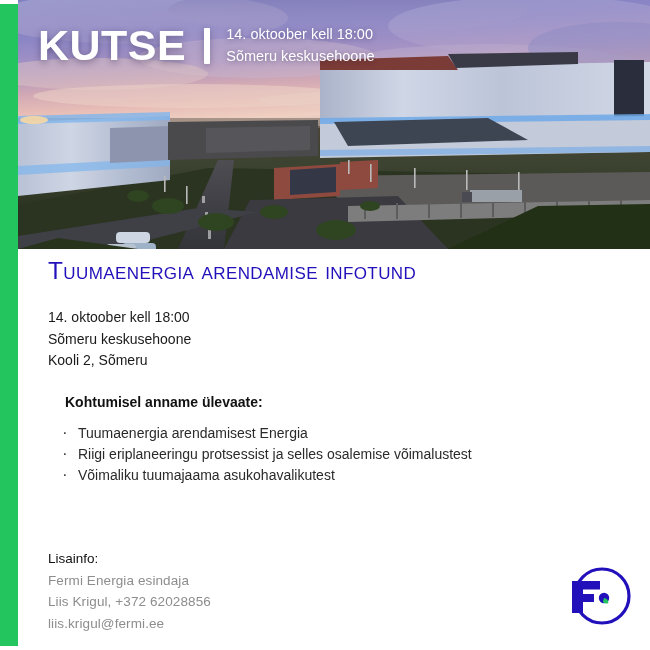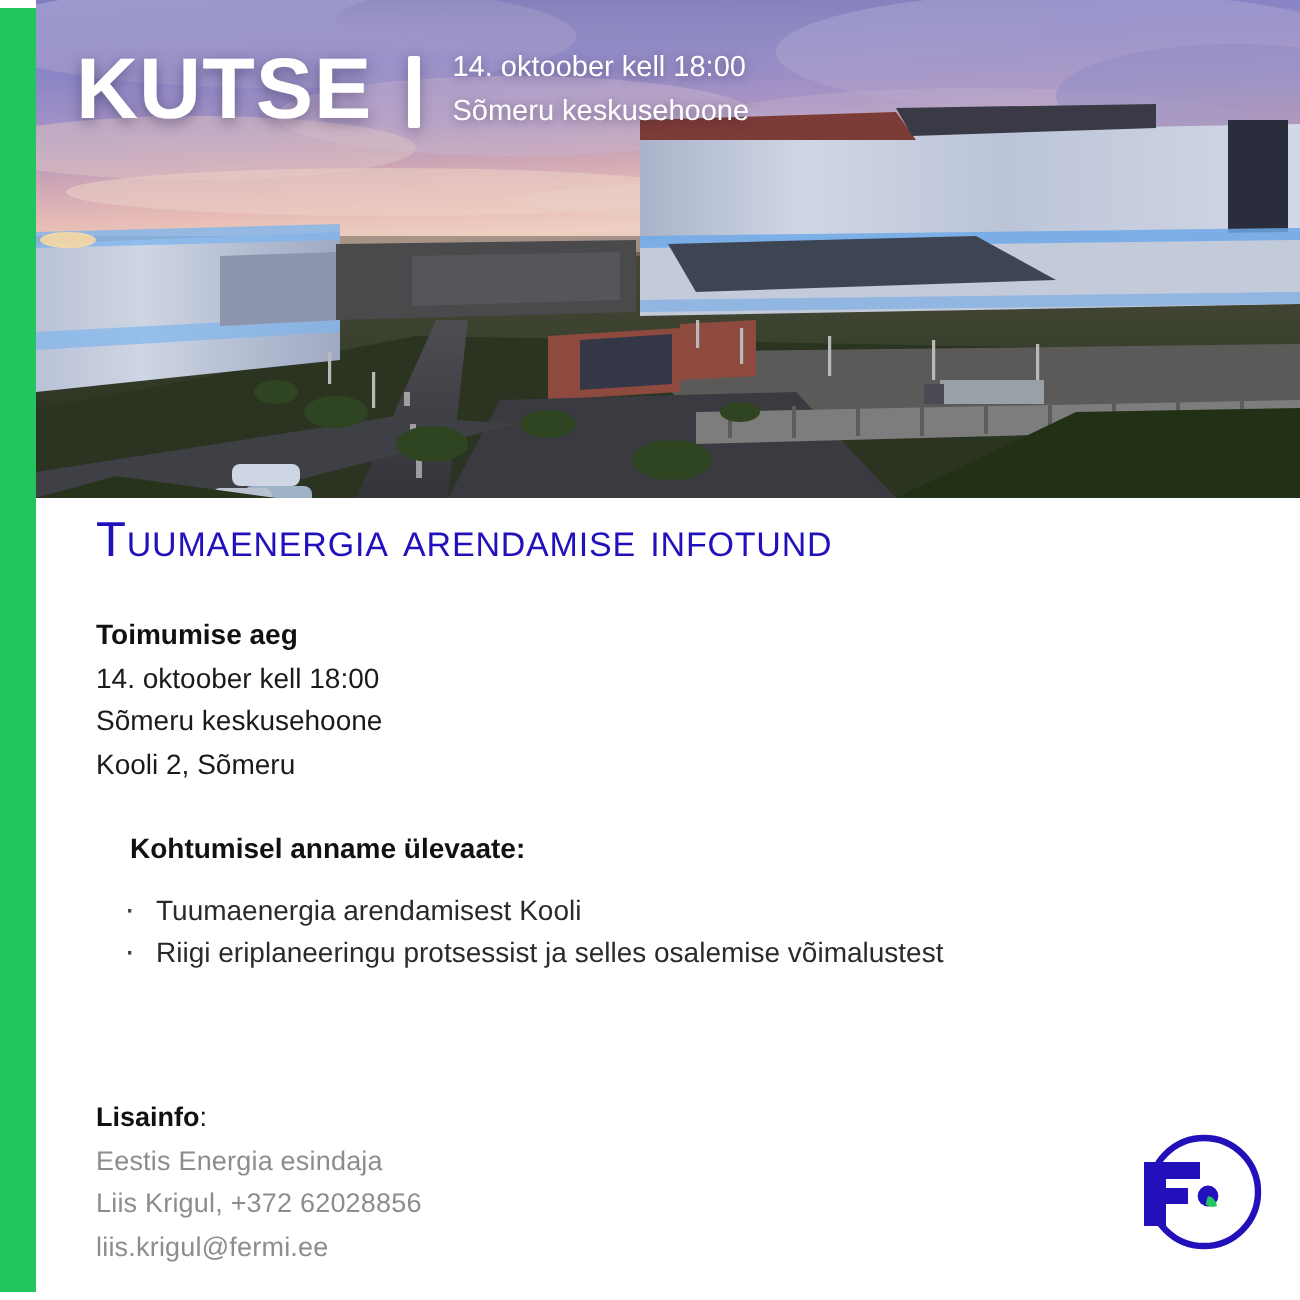--- a/index.html
+++ b/index.html
@@ -154,21 +154,21 @@
     left: 48px;
     top: 548px;
     width: 420px;
     z-index: 4;
   }
   .footer-head {
     font-size: 13.5px;
     color: #111111;
     line-height: 1.6;
   }
-  .footer-head b { font-weight: 700; }
+  .footer-head b { font-weight: 400; }
   .footer-line {
     font-size: 13.5px;
     color: #8d8d8d;
     line-height: 1.62;
     letter-spacing: 0.1px;
   }
 
   
   .logo {
     position: absolute;
@@ -337,37 +337,37 @@
       <div>14. oktoober kell 18:00</div>
       <div>Sõmeru keskusehoone</div>
     </div>
   </div>
 
   <div class="content">
 
     <div class="title">Tuumaenergia arendamise infotund</div>
 
     <div class="blk">
-      <div class="lbl">Toimumise aeg</div>
       <div class="ln">14. oktoober kell 18:00</div>
       <div class="ln">Sõmeru keskusehoone</div>
       <div class="ln">Kooli 2, Sõmeru</div>
     </div>
 
     <div class="section-head">Kohtumisel anname ülevaate:</div>
 
     <ul class="bullets">
-      <li>Tuumaenergia arendamisest Kooli</li>
+      <li>Tuumaenergia arendamisest Energia</li>
       <li>Riigi eriplaneeringu protsessist ja selles osalemise võimalustest</li>
+      <li>Võimaliku tuumajaama asukohavalikutest</li>
     </ul>
   </div>
 
   <div class="footer">
     <div class="footer-head"><b>Lisainfo</b><span>:</span></div>
-    <div class="footer-line">Eestis Energia esindaja</div>
+    <div class="footer-line">Fermi Energia esindaja</div>
     <div class="footer-line">Liis Krigul, +372 62028856</div>
     <div class="footer-line">liis.krigul@fermi.ee</div>
   </div>
 
   <div class="logo">
     <svg viewBox="0 0 78 78">
       <circle cx="44" cy="39" r="27" fill="none" stroke="#2211bb" stroke-width="3.2"></circle>
       <g fill="#2211bb">
         <rect x="14" y="24" width="11" height="32"></rect>
         <rect x="14" y="24" width="28" height="8.5"></rect>

